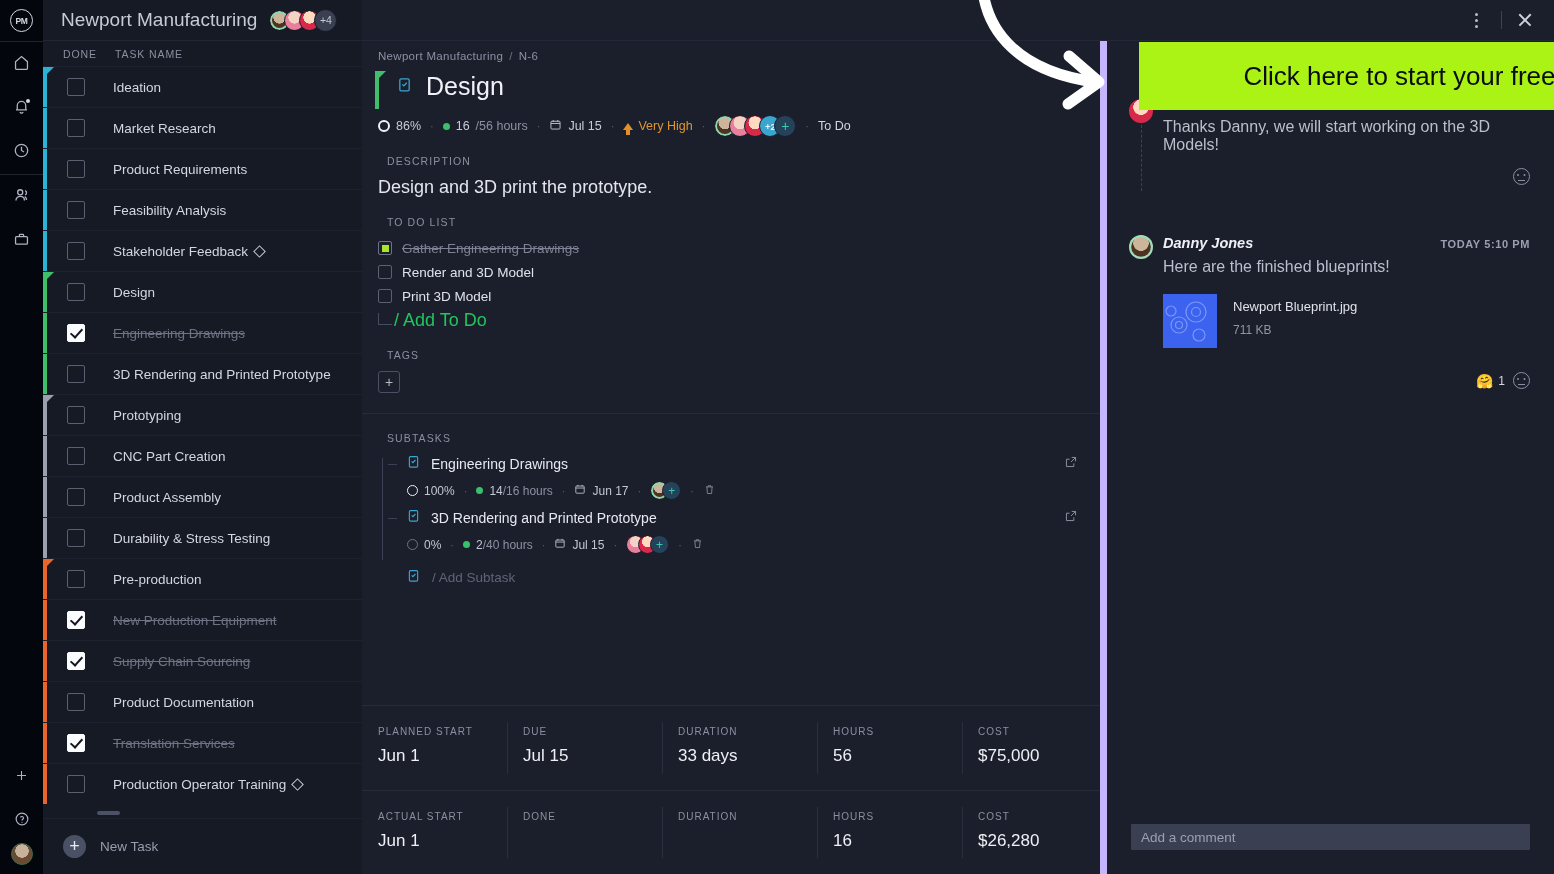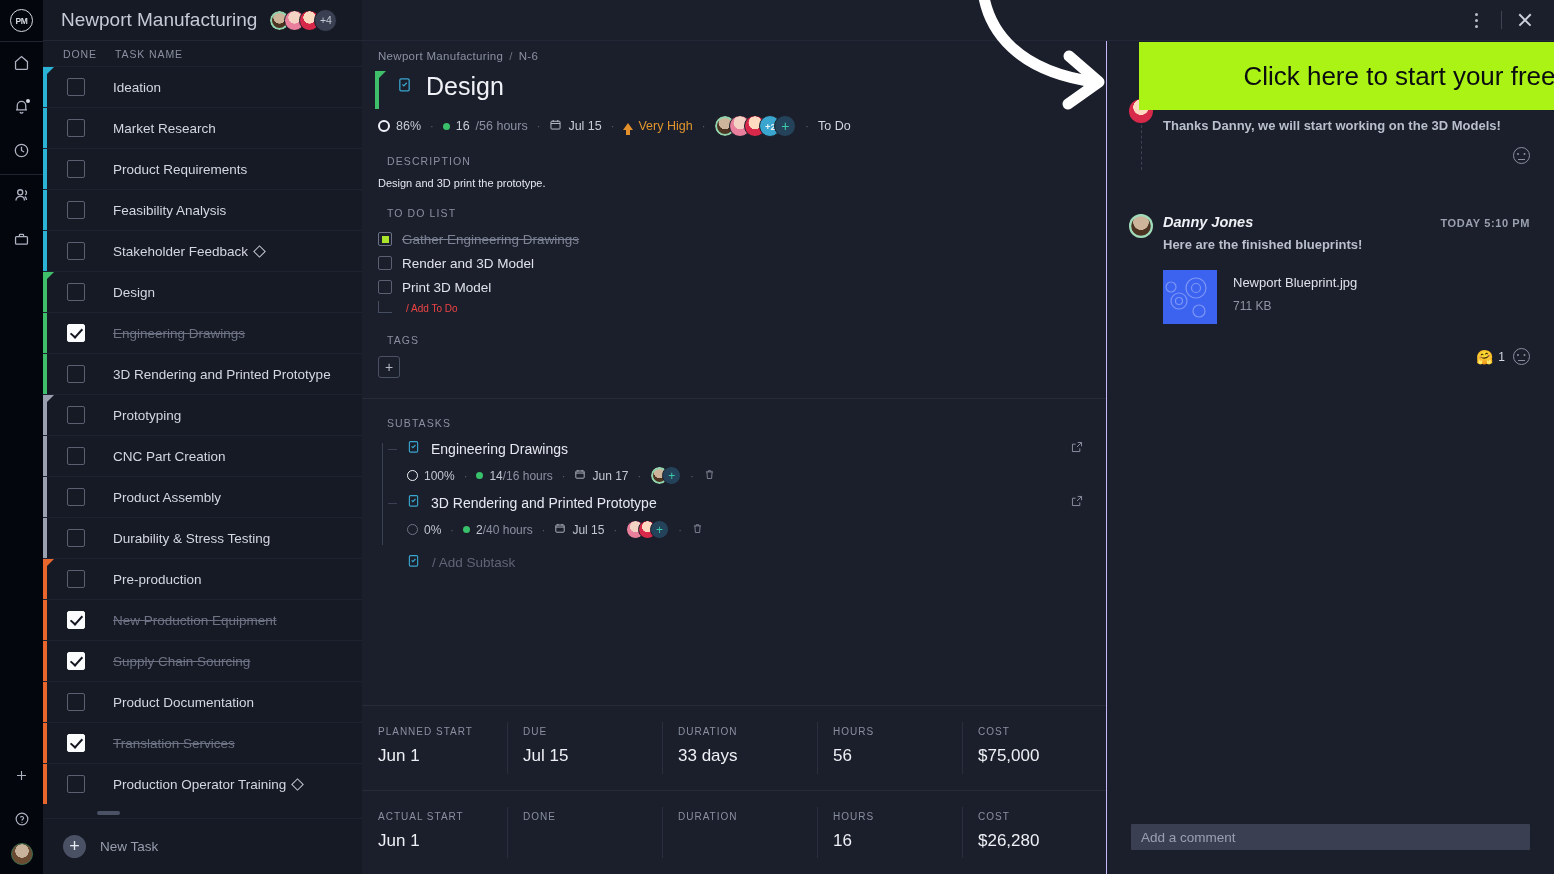--- a/index.html
+++ b/index.html
@@ -144,21 +144,21 @@
     content: ""; position: absolute; left: 7px; top: 14px; width: 16px; height: 1.8px;
     background: #ccd1dc;
   }
   .closex::before { transform: rotate(45deg); }
   .closex::after  { transform: rotate(-45deg); }
 
   .main-body { flex: 1 1 auto; display: flex; min-height: 0; }
 
   .detail {
     width: 745px; flex: 0 0 745px; display: flex; flex-direction: column;
-    border-right: 1px solid #c4b5fd; min-height: 0;
+    border-right: 7px solid #c4b5fd; min-height: 0;
   }
   .detail-scroll { flex: 1 1 auto; overflow: hidden; }
 
   .breadcrumb {
     padding: 9px 0 0 16px; font-size: 11.5px; color: #8b91a3; letter-spacing: 0.3px;
   }
   .breadcrumb .sep { margin: 0 6px; color: #6d7385; }
 
   .title-row {
     display: flex; align-items: center; gap: 13px; padding: 10px 0 0 16px; position: relative;
@@ -206,36 +206,36 @@
     display: flex; align-items: center; justify-content: center; border-color: #1b1f2b;
   }
   .status-txt { color: #d2d6e1; }
 
   .sec-divider { height: 1px; background: #262b3a; margin-top: 20px; }
 
   .sec { padding: 18px 0 0 16px; }
   .sec-label {
     font-size: 10.5px; letter-spacing: 1.1px; color: #8a90a2; margin-bottom: 10px; margin-left: 9px;
   }
-  .desc-text { font-size: 11px; color: #e3e6ee; }
+  .desc-text { font-size: 18px; color: #e3e6ee; }
 
   .todo-item { display: flex; align-items: center; gap: 10px; margin-bottom: 4px; height: 20px; }
   .tcb {
     width: 14px; height: 14px; border: 1.3px solid #5a6072; border-radius: 2px;
     flex: 0 0 auto; cursor: pointer; position: relative;
   }
   .tcb.on { border-color: #6b7284; }
   .tcb.on::after {
     content: ""; position: absolute; left: 2.5px; top: 2.5px; width: 7px; height: 7px; background: #a8e52b;
   }
   .todo-text { font-size: 13.5px; color: #dfe2ea; }
   .todo-item.done .todo-text { color: #7d8395; text-decoration: line-through; }
   .add-todo {
-    display: flex; align-items: center; gap: 14px; margin-top: 4px;
-    font-size: 10px; color: #ef4444;
+    display: flex; align-items: center; gap: 2px; margin-top: 4px;
+    font-size: 18px; color: #22c55e;
   }
   .elbow {
     width: 14px; height: 12px; border-left: 1.3px solid #474d60; border-bottom: 1.3px solid #474d60;
     flex: 0 0 auto; margin-bottom: 3px;
   }
   .tag-add {
     width: 22px; height: 22px; border: 1px solid #4b5164; border-radius: 3px;
     display: flex; align-items: center; justify-content: center;
     color: #b4b9c7; font-size: 14px; cursor: pointer;
   }
@@ -291,21 +291,21 @@
   }
   .cmt-av.danny { background: radial-gradient(circle at 50% 34%, #cdb59c 0 38%, #4d3322 40% 100%); box-shadow: inset 0 0 0 2.2px #9fdcbc; }
   .cmt-av.red   { background: radial-gradient(circle at 50% 34%, #ffd9c0 0 38%, #d9294a 40% 100%); }
   .cmt-thread-line {
     position: absolute; left: 34px; top: 26px; bottom: -6px; width: 0;
     border-left: 1px dashed #3c4356;
   }
   .cmt-top { display: flex; align-items: baseline; }
   .cmt-name { font-size: 14.5px; color: #eef0f5; font-weight: bold; font-style: italic; }
   .cmt-time { margin-left: auto; font-size: 11px; letter-spacing: 0.6px; color: #9aa0b0; font-weight: bold; }
-  .cmt-body { font-size: 13px; color: #b9bfcd; margin-top: 7px; font-weight: bold; }
+  .cmt-body { font-size: 16px; color: #b9bfcd; margin-top: 7px; }
   .cmt-react { display: flex; justify-content: flex-end; margin-top: 14px; }
   .emoji-face {
     width: 17px; height: 17px; border-radius: 50%; border: 1.3px solid #8a90a2; position: relative;
   }
   .emoji-face::before {
     content: ""; position: absolute; left: 3.2px; top: 4.5px; width: 2px; height: 2px;
     border-radius: 50%; background: #8a90a2;
     box-shadow: 6.5px 0 0 #8a90a2;
   }
   .emoji-face::after {

